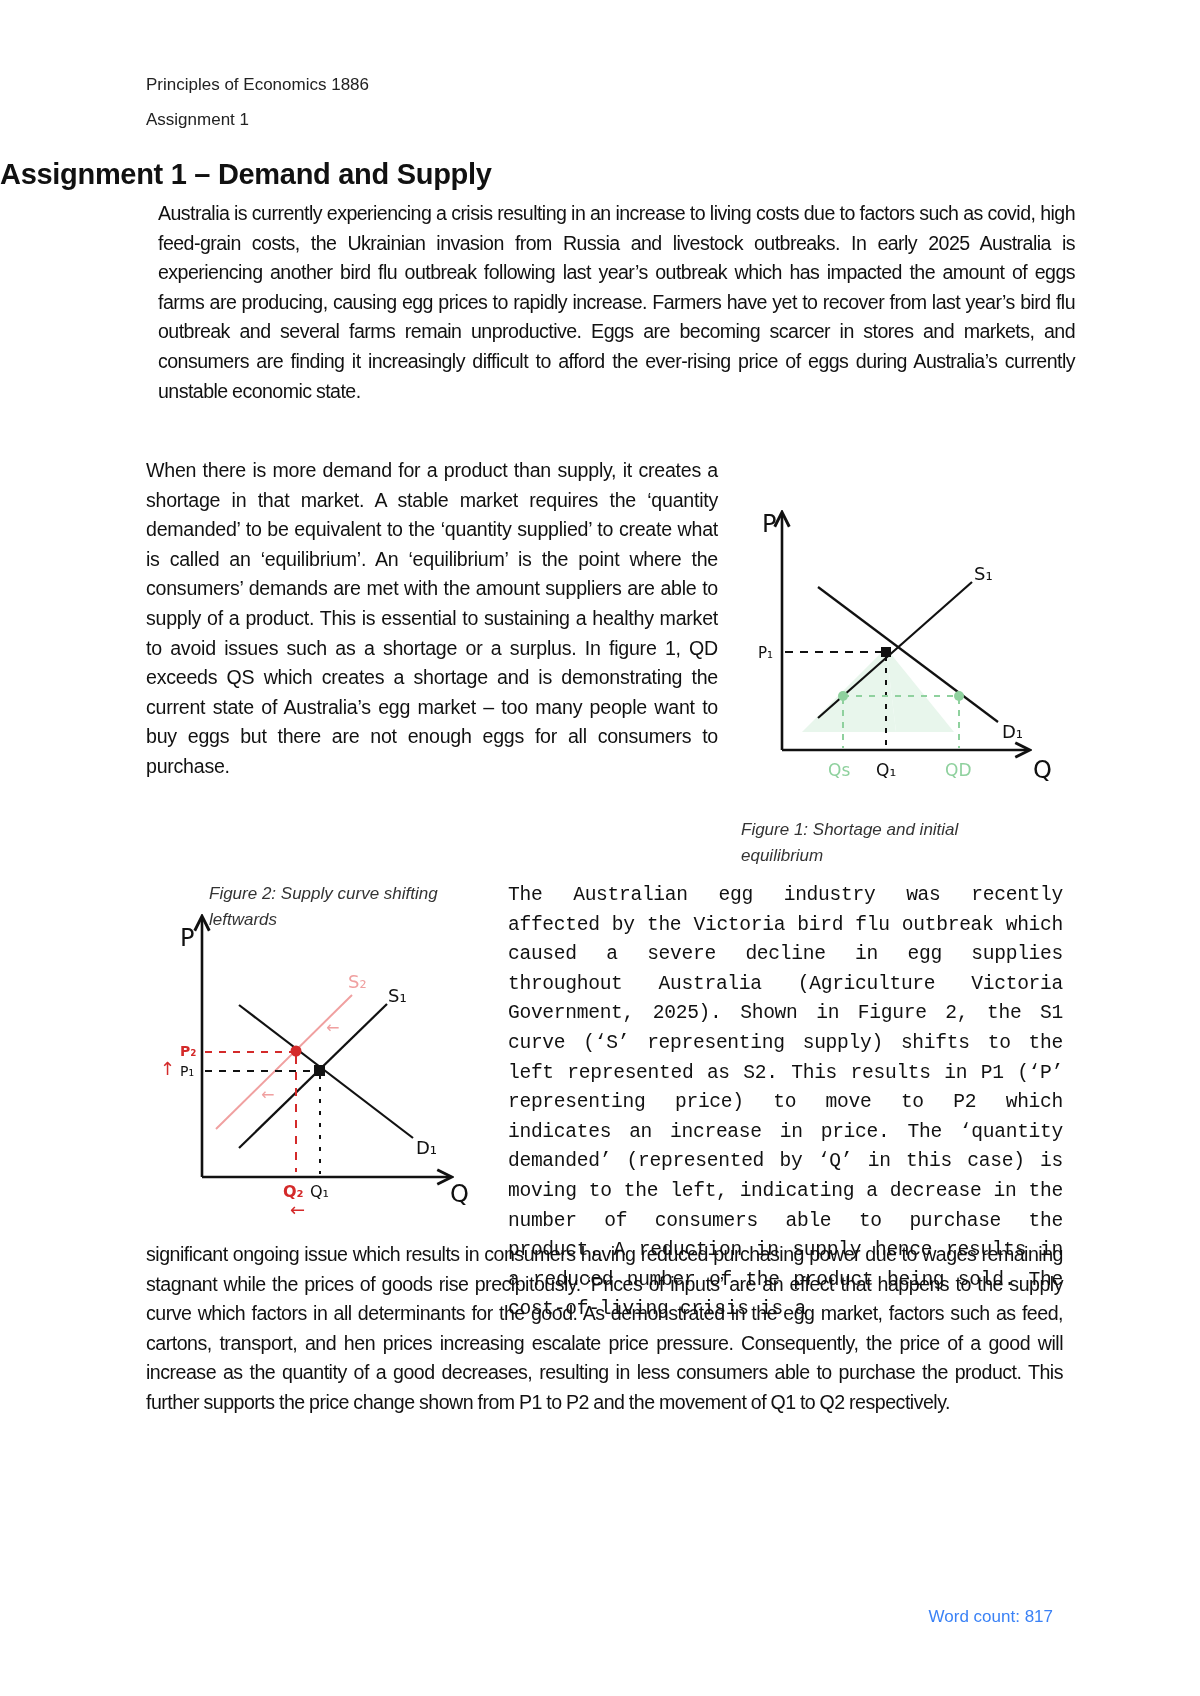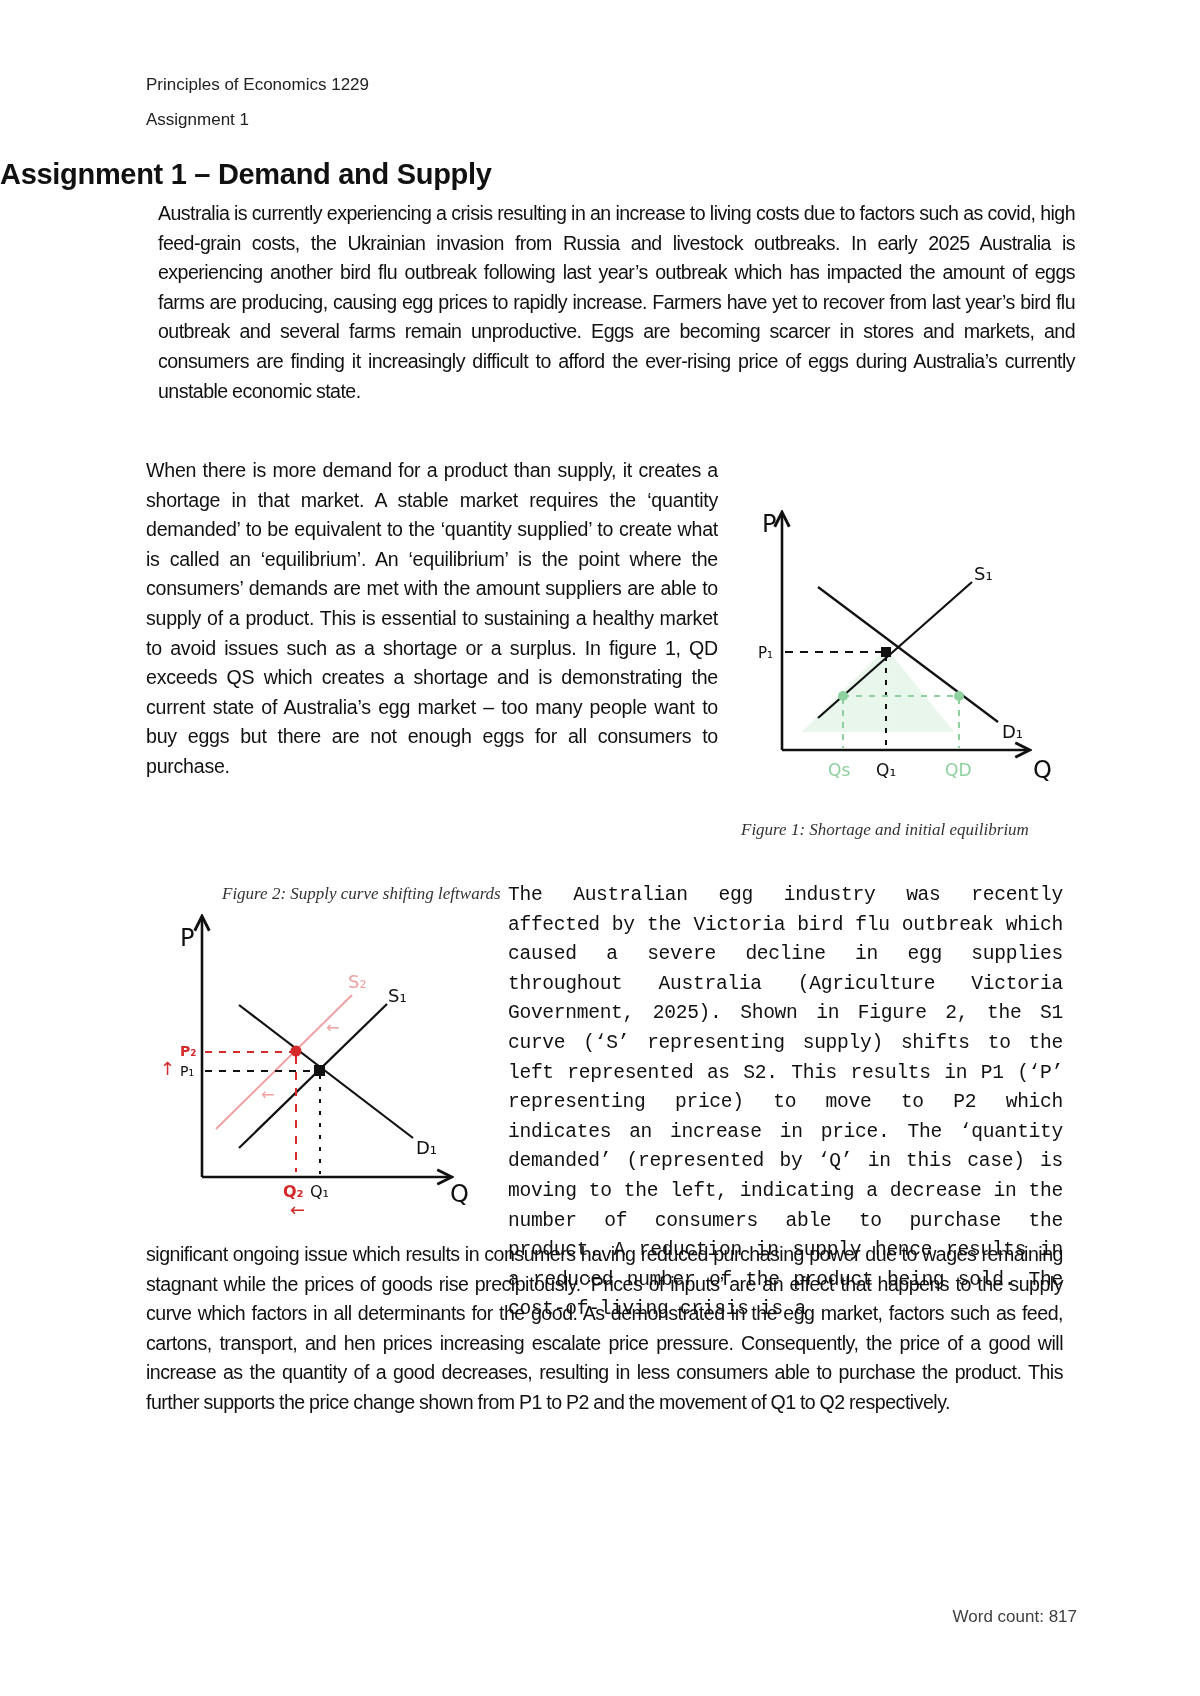--- a/index.html
+++ b/index.html
@@ -4,31 +4,31 @@
 <style>
   html, body { margin:0; padding:0; background:#ffffff; }
   body { width:1200px; height:1696px; position:relative; overflow:hidden; font-family:"Liberation Sans", sans-serif; color:#111; }
   .hdr { position:absolute; left:146px; font-size:17px; line-height:20px; color:#222; }
   .title { position:absolute; left:0; width:1200px; top:158px; text-align:left; font-size:29px; font-weight:bold; color:#111; letter-spacing:-0.3px; }
   .para { position:absolute; font-size:19.6px; line-height:29.6px; text-align:justify; color:#111; }
   #p1 { left:158px; width:917px; top:199px; letter-spacing:-0.55px; word-spacing:-0.5px; }
   #p2 { left:146px; width:572px; top:456px; letter-spacing:-0.25px; }
   #p3a { left:508px; width:555px; top:881px; letter-spacing:-0.3px;font-family:Liberation Mono, monospace; }
   #p3b { left:146px; width:917px; top:1240px; letter-spacing:-0.5px; word-spacing:-0.6px; }
-  .caption { position:absolute; font-style:italic; font-size:17px; line-height:26px; color:#333;font-family:Liberation Serif, serif; }
+  .caption { position:absolute; font-style:italic; font-size:17px; line-height:26px; color:#333; }
   #cap1 { left:741px; top:817px; width:300px; }
-  #cap2 { left:222px; top:881px; width:280px; }
-  .footer { position:absolute; right:123px; top:1607px; font-size:17px; color:#404040; }
+  #cap2 { left:209px; top:881px; width:280px; }
+  .footer { position:absolute; right:147px; top:1607px; font-size:17px; color:#3b82f6; }
   svg { position:absolute; overflow:visible; }
   svg text { font-family:"DejaVu Sans", sans-serif; }
 </style>
 </head>
 <body>
 
-<div class="hdr" style="top:75px">Principles of Economics 1229</div>
+<div class="hdr" style="top:75px">Principles of Economics 1886</div>
 <div class="hdr" style="top:110px">Assignment 1</div>
 
 <div class="title">Assignment 1 – Demand and Supply</div>
 
 <div class="para" id="p1">Australia is currently experiencing a crisis resulting in an increase to living costs due to factors such as covid, high feed-grain costs, the Ukrainian invasion from Russia and livestock outbreaks. In early 2025 Australia is experiencing another bird flu outbreak following last year’s outbreak which has impacted the amount of eggs farms are producing, causing egg prices to rapidly increase. Farmers have yet to recover from last year’s bird flu outbreak and several farms remain unproductive. Eggs are becoming scarcer in stores and markets, and consumers are finding it increasingly difficult to afford the ever-rising price of eggs during Australia’s currently unstable economic state.</div>
 <div class="para" id="p2"> When there is more demand for a product than supply, it creates a shortage in that market. A stable market requires the ‘quantity demanded’ to be equivalent to the ‘quantity supplied’ to create what is called an ‘equilibrium’. An ‘equilibrium’ is the point where the consumers’ demands are met with the amount suppliers are able to supply of a product. This is essential to sustaining a healthy market to avoid issues such as a shortage or a surplus. In figure 1, QD exceeds QS which creates a shortage and is demonstrating the current state of Australia’s egg market – too many people want to buy eggs but there are not enough eggs for all consumers to purchase.</div>
 
 <svg style="left:740px; top:500px;" width="340" height="300" viewBox="0 0 340 300">
   <defs>
     <marker id="arr1" viewBox="0 0 10 10" refX="8" refY="5" markerWidth="7" markerHeight="7" orient="auto-start-reverse">

